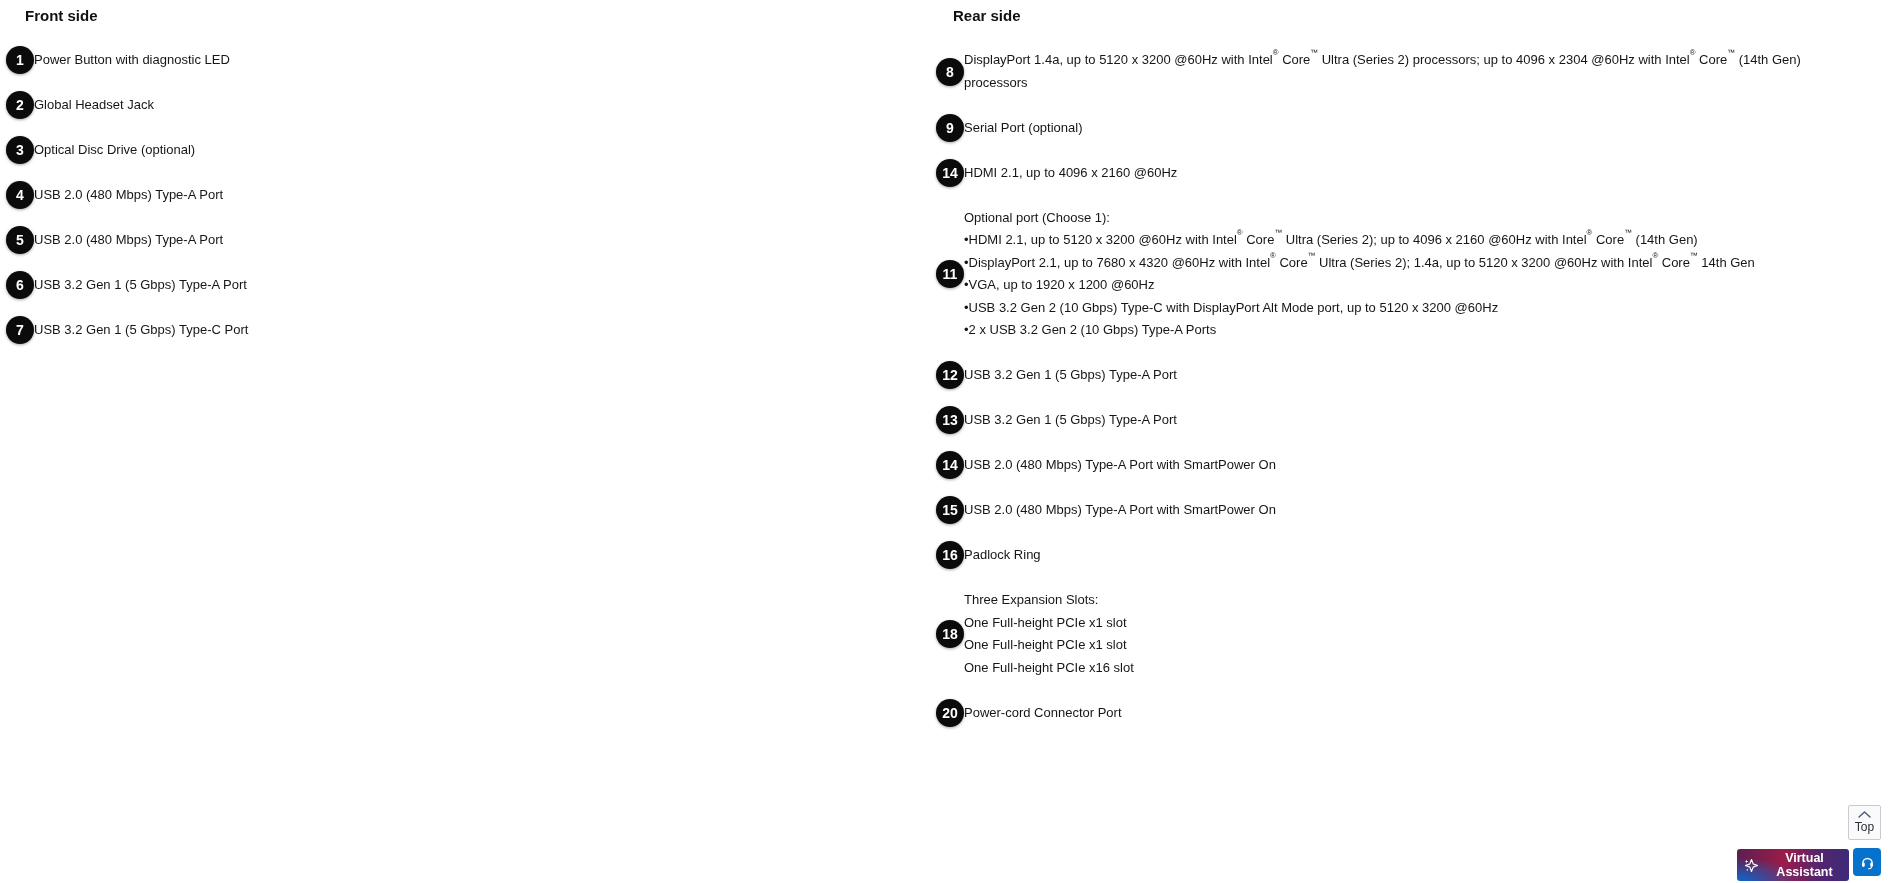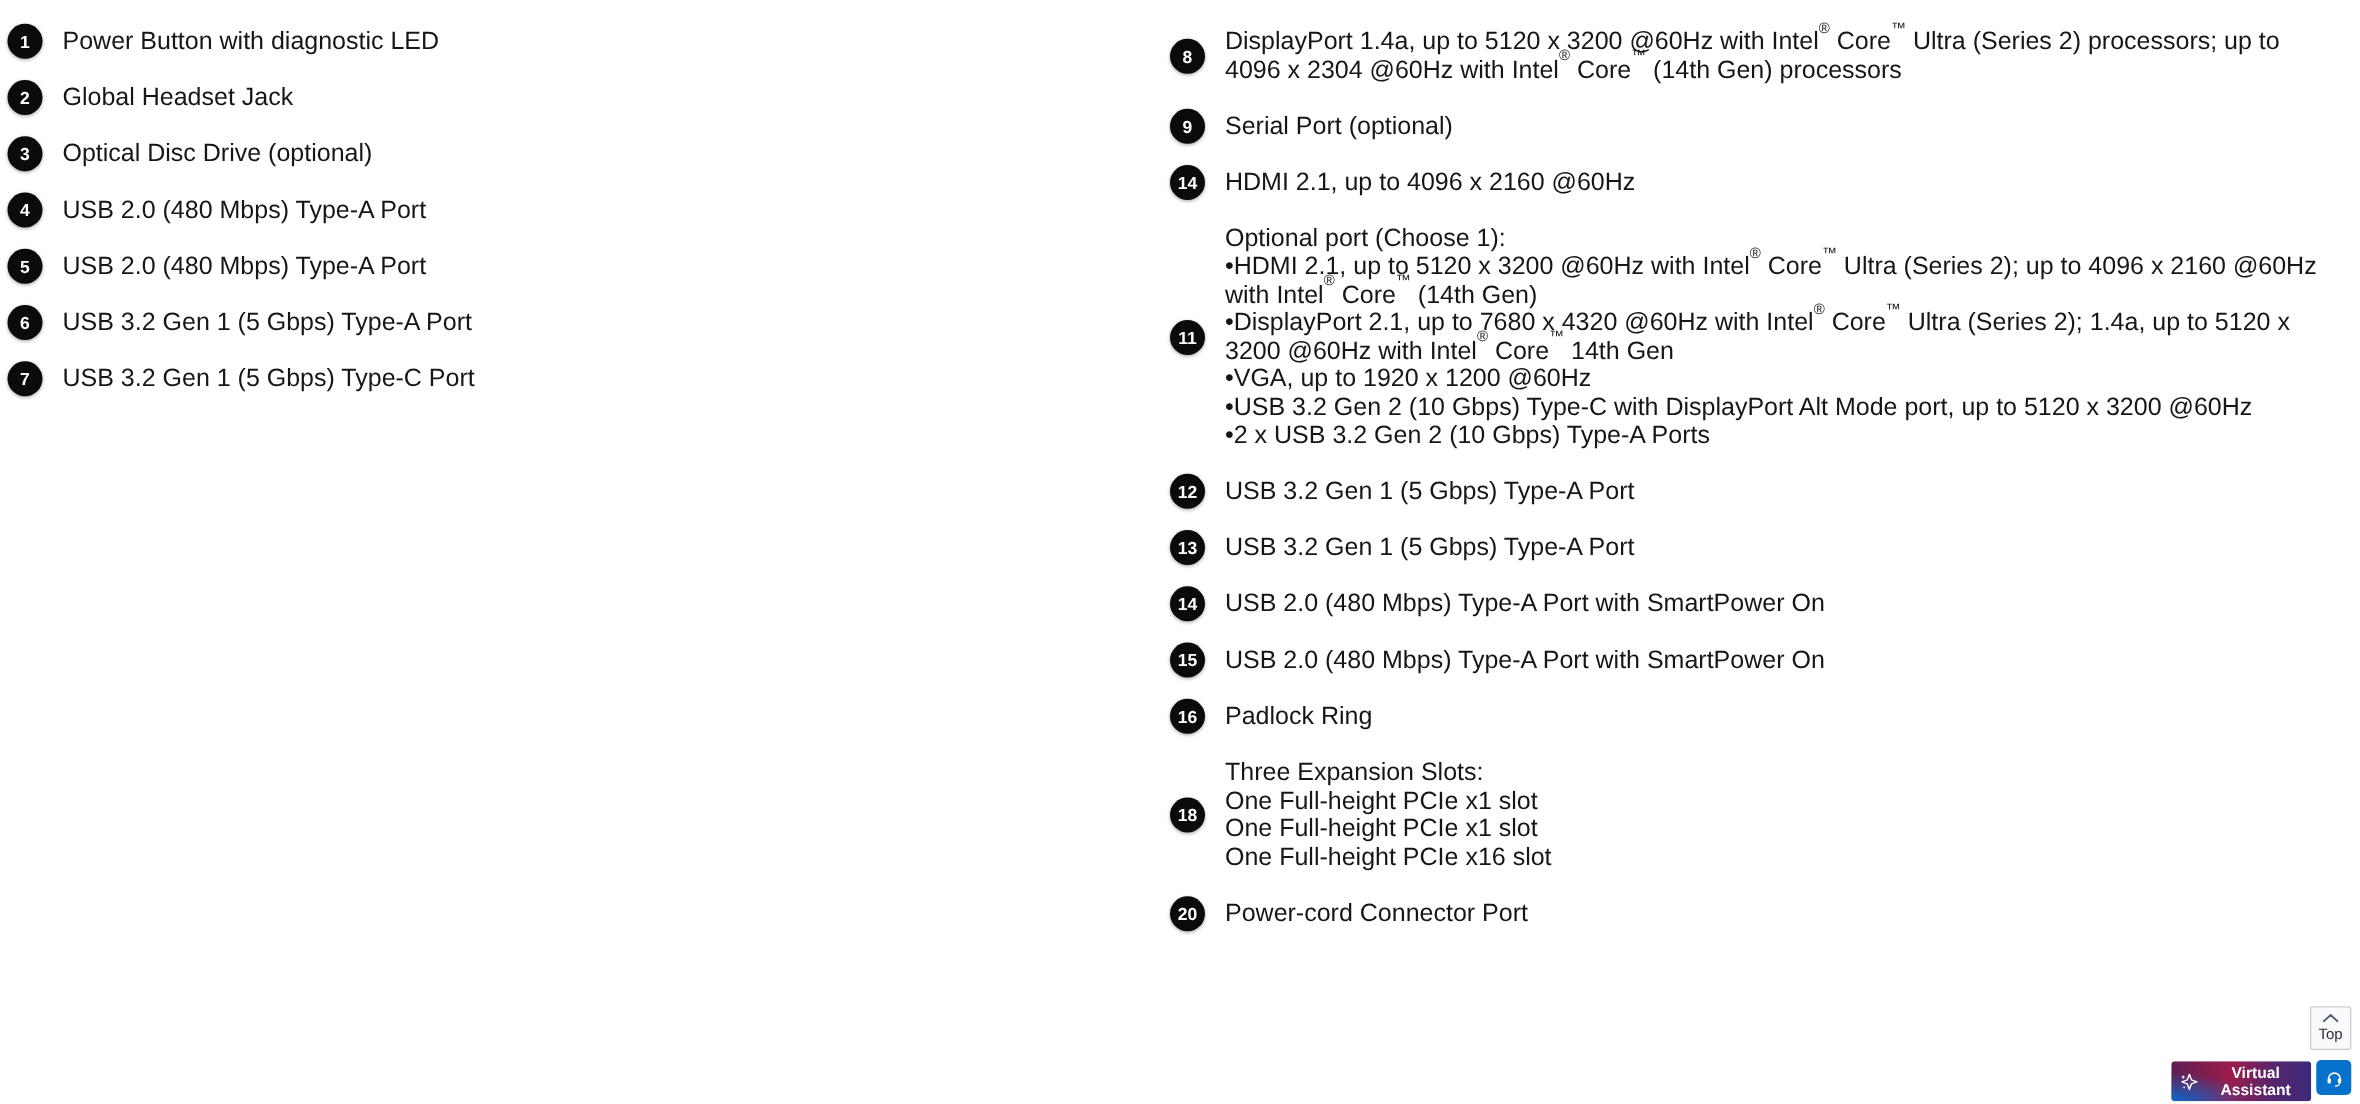--- a/index.html
+++ b/index.html
@@ -31,22 +31,22 @@
     width: 28px; height: 28px;
     margin: -3px 0;
     border-radius: 50%;
     background: #0b0b0c;
     color: #ffffff;
     display: flex; align-items: center; justify-content: center;
     font-size: 14px; font-weight: 700;
     box-shadow: 0 1px 3px rgba(0,0,0,0.35);
   }
   .item-text {
-    margin-left: 16px;
-    font-size: 20px;
+    margin-left: 0;
+    font-size: 13px;
     line-height: 22.5px;
     color: #161616;
     max-width: 880px;
   }
   .item-text sup { font-size: 60%; line-height: 0; position: relative; top: -0.45em; }
 
   
   .top-btn {
     position: absolute;
     left: 1848px; top: 805px;
@@ -92,20 +92,21 @@
     padding: 0; cursor: pointer;
   }
   .headset-btn svg { display: block; }
 </style>
 </head>
 <body>
 
 <div class="page">
 
   <section class="column column-front">
+    <h2 class="side-heading">Front side</h2>
     <div class="items">
   <div class="item">
     <span class="badge">
             <span class="badge-num">1</span>
           </span>
     <div class="item-text">Power Button with diagnostic LED</div>
   </div>
 
   <div class="item">
     <span class="badge">
@@ -145,20 +146,21 @@
   <div class="item">
     <span class="badge">
             <span class="badge-num">7</span>
           </span>
     <div class="item-text">USB 3.2 Gen 1 (5 Gbps) Type-C Port</div>
   </div>
 </div>
   </section>
 
   <section class="column column-rear">
+    <h2 class="side-heading">Rear side</h2>
     <div class="items">
   <div class="item">
     <span class="badge">
             <span class="badge-num">8</span>
           </span>
     <div class="item-text">DisplayPort 1.4a, up to 5120 x 3200 @60Hz with Intel<sup>®</sup> Core<sup>™</sup> Ultra (Series 2) processors; up to 4096 x 2304 @60Hz with Intel<sup>®</sup> Core<sup>™</sup> (14th Gen) processors</div>
   </div>
 
   <div class="item">
     <span class="badge">

